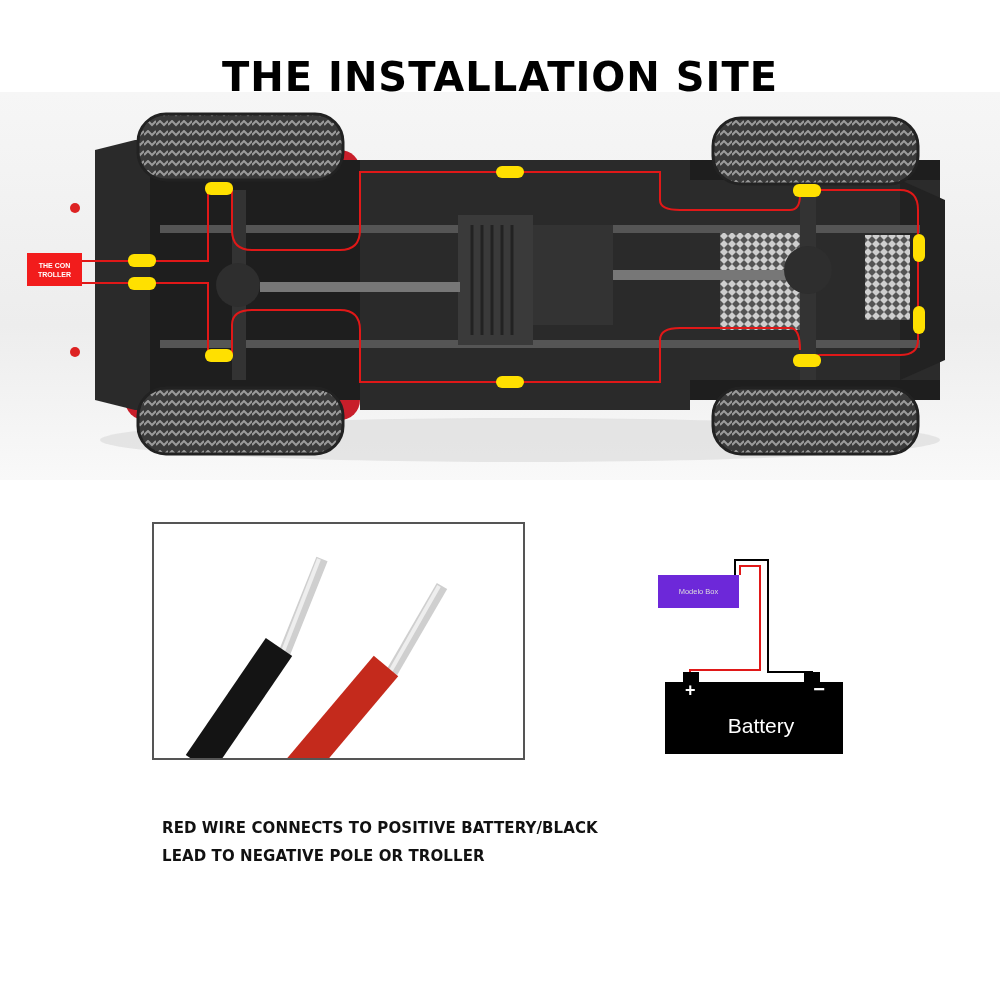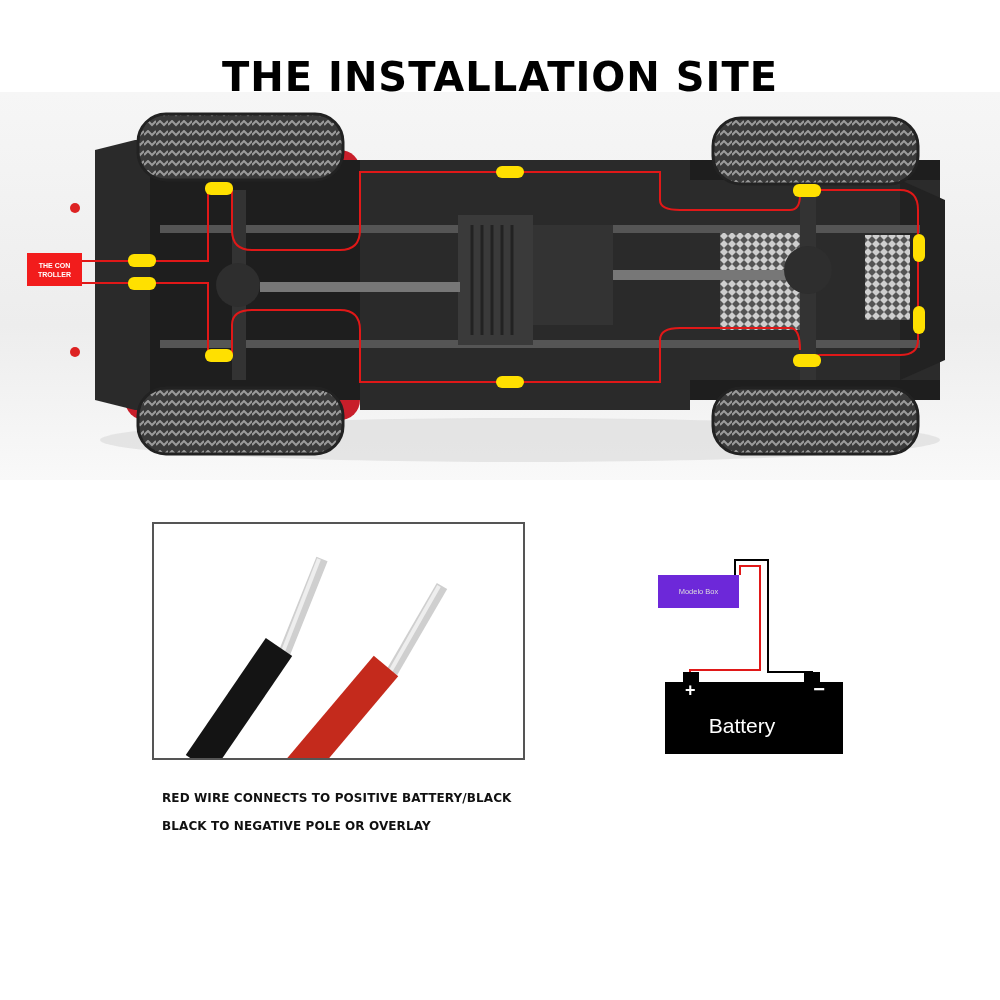--- a/index.html
+++ b/index.html
@@ -2,27 +2,27 @@
 <html><head>
 <meta charset="utf-8">
 <style>
   html,body{margin:0;padding:0;background:#ffffff;}
   body{width:1000px;height:1000px;position:relative;overflow:hidden;font-family:"Liberation Sans",sans-serif;}
   .title{position:absolute;left:0;top:54px;width:1000px;text-align:center;font-family:"DejaVu Sans",sans-serif;font-weight:bold;font-size:40px;letter-spacing:1px;color:#000;}
   .photo-bg{position:absolute;left:0;top:92px;width:1000px;height:388px;background:linear-gradient(#f6f6f6,#ededed 60%,#f9f9f9);}
   .car{position:absolute;left:0;top:92px;width:1000px;height:388px;}
   .controller{position:absolute;left:27px;top:253px;width:55px;height:33px;background:#f21c1c;color:#fff;font-size:7px;font-weight:bold;line-height:9px;text-align:center;display:flex;align-items:center;justify-content:center;flex-direction:column;}
   .wire-box{position:absolute;left:152px;top:522px;width:373px;height:238px;border:2px solid #555;box-sizing:border-box;background:#fff;overflow:hidden;}
-  .caption{position:absolute;left:162px;font-family:"DejaVu Sans",sans-serif;font-weight:bold;font-size:12px;color:#111;letter-spacing:0.1px;}
+  .caption{position:absolute;left:162px;font-family:"DejaVu Sans",sans-serif;font-weight:bold;font-size:15px;color:#111;letter-spacing:0.1px;margin-top:28px;}
   .cap1{top:791px;}
   .cap2{top:819px;}
   .circuit{position:absolute;left:650px;top:555px;width:200px;height:205px;}
   .modelo-box{position:absolute;left:658px;top:575px;width:81px;height:33px;background:#6d28d9;color:#ddd;font-size:7.5px;display:flex;align-items:center;justify-content:center;}
   .battery{position:absolute;left:665px;top:682px;width:178px;height:72px;background:#000;}
-  .battery-label{position:absolute;left:0;top:32px;width:154px;text-align:center;color:#fff;font-size:21px;}
+  .battery-label{position:absolute;left:0;top:32px;width:154px;text-align:center;color:#fff;font-size:21px;padding-left:19px;}
   .plus{position:absolute;left:20px;top:-2px;color:#fff;font-size:18px;font-weight:bold;}
   .minus{position:absolute;right:18px;top:-4px;color:#fff;font-size:20px;font-weight:bold;}
 </style>
 </head>
 <body>
 
 <div class="title">THE INSTALLATION SITE</div>
 
 <div class="photo-bg"></div>
 
@@ -113,21 +113,21 @@
     <line x1="165" y1="35" x2="128" y2="130" stroke="#eeeeee" stroke-width="4"></line>
     <line x1="125" y1="123" x2="45" y2="240" stroke="#141414" stroke-width="32"></line>
 
     <line x1="288" y1="62" x2="238" y2="148" stroke="#cfcfcf" stroke-width="12"></line>
     <line x1="285" y1="62" x2="236" y2="148" stroke="#eeeeee" stroke-width="4"></line>
     <line x1="232" y1="142" x2="145" y2="245" stroke="#c42a1c" stroke-width="32"></line>
   </svg>
 </div>
 
 <div class="caption cap1">RED WIRE CONNECTS TO POSITIVE BATTERY/BLACK</div>
-<div class="caption cap2">BLACK TO NEGATIVE POLE OR OVERLAY</div>
+<div class="caption cap2">LEAD TO NEGATIVE POLE OR TROLLER</div>
 
 <svg class="circuit" viewBox="650 555 200 205" width="200" height="205">
   <path d="M735 575 L735 560 L768 560 L768 672 L812 672 L812 682" fill="none" stroke="#000" stroke-width="2"></path>
   <path d="M740 575 L740 566 L760 566 L760 670 L690 670 L690 682" fill="none" stroke="#e01818" stroke-width="2"></path>
   <rect x="683" y="672" width="16" height="10" fill="#000"></rect>
   <rect x="804" y="672" width="16" height="10" fill="#000"></rect>
 </svg>
 
 <div class="modelo-box">
   <span>Modelo Box</span>

